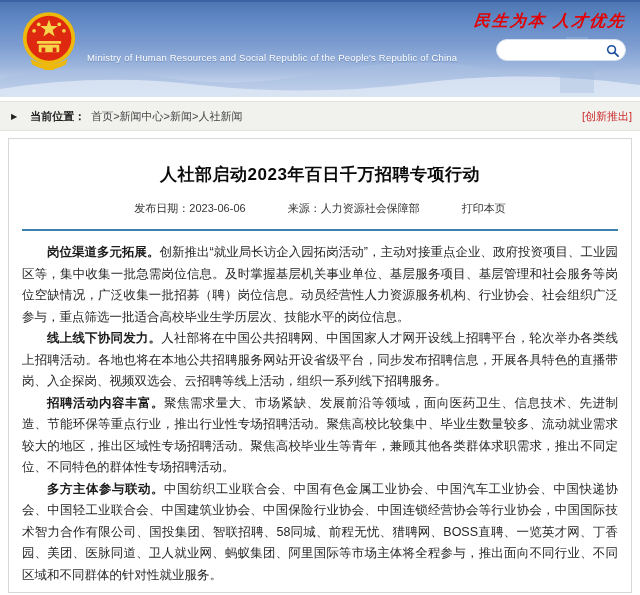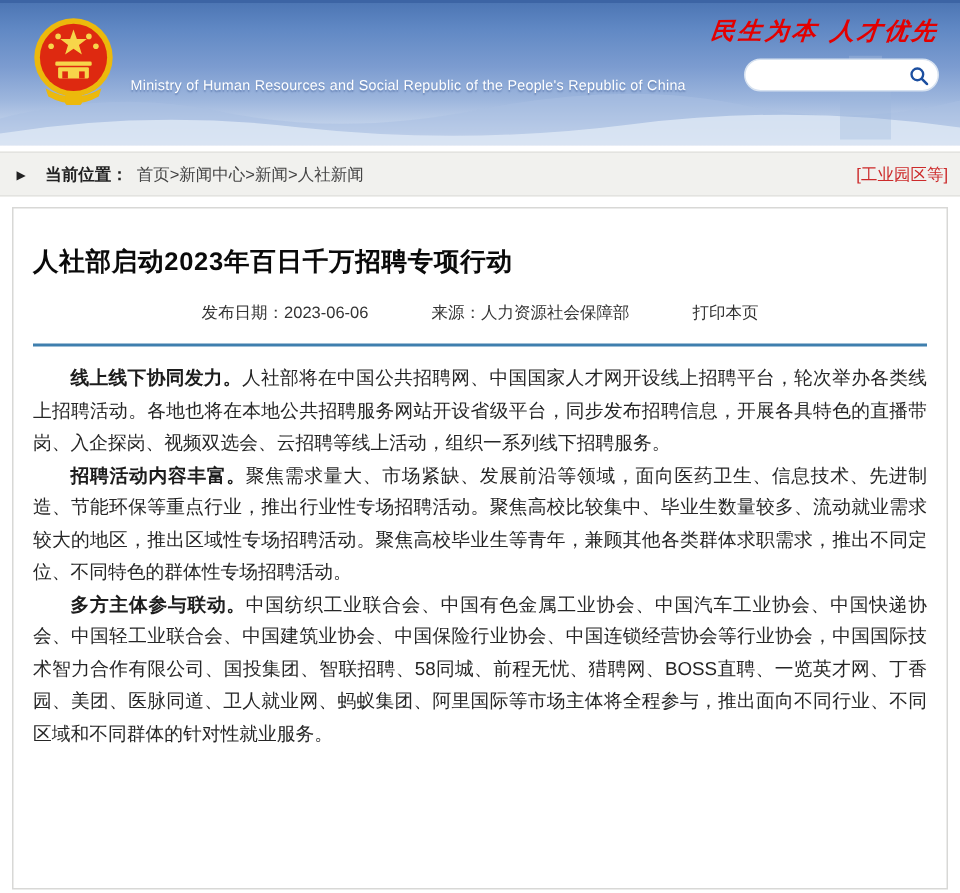--- a/index.html
+++ b/index.html
@@ -56,21 +56,21 @@
   .crumb-spacer { flex:1; }
   .return-home { margin-right:8px; color:#cc2a2a; cursor:pointer; }
 
   
   .article-card {
     margin:7px 8px 0 8px; width:624px; min-height:455px;
     background:#ffffff; border:1px solid #d8d8d6;
     padding:0 13px;
   }
   .article-title {
-    margin-top:24px; text-align:left;
+    margin-top:24px; text-align:center;
     font-size:17px; font-weight:bold; color:#0a0a0a; letter-spacing:.5px;
   }
   .article-meta {
     margin-top:15px; text-align:right; font-size:11px; color:#333;
     display:flex; justify-content:center; gap:42px;
   }
   .meta-item { white-space:nowrap; }
   .print-link { cursor:pointer; }
   .blue-rule { margin-top:13px; height:2px; background:#3f7fae; border:none; }
 
@@ -120,33 +120,34 @@
       <line x1="9.2" y1="9.2" x2="13" y2="13" stroke="#1c4fa0" stroke-width="1.9" stroke-linecap="round"></line>
     </svg>
   </div>
 </div>
 
 <div class="crumb-bar">
   <span class="crumb-arrow">▶</span>
   <span class="crumb-label">当前位置：</span>
   <span class="crumb-path">首页&gt;新闻中心&gt;新闻&gt;人社新闻</span>
   <span class="crumb-spacer"></span>
-  <span class="return-home">[工业园区等]</span>
+  <span class="return-home">[创新推出]</span>
 </div>
 
 <div class="article-card">
 
   <h1 class="article-title">人社部启动2023年百日千万招聘专项行动</h1>
 
   <div class="article-meta">
     <span class="meta-item"><span>发布日期：</span><span>2023-06-06</span></span>
     <span class="meta-item"><span>来源：</span><span>人力资源社会保障部</span></span>
     <span class="meta-item print-link">打印本页</span>
   </div>
 
   <hr class="blue-rule">
 
   <div class="article-body">
+    <p class="para"><b class="lead">岗位渠道多元拓展。</b><span>创新推出“就业局长访企入园拓岗活动”，主动对接重点企业、政府投资项目、工业园区等，集中收集一批急需岗位信息。及时掌握基层机关事业单位、基层服务项目、基层管理和社会服务等岗位空缺情况，广泛收集一批招募（聘）岗位信息。动员经营性人力资源服务机构、行业协会、社会组织广泛参与，重点筛选一批适合高校毕业生学历层次、技能水平的岗位信息。</span></p>
     <p class="para"><b class="lead">线上线下协同发力。</b><span>人社部将在中国公共招聘网、中国国家人才网开设线上招聘平台，轮次举办各类线上招聘活动。各地也将在本地公共招聘服务网站开设省级平台，同步发布招聘信息，开展各具特色的直播带岗、入企探岗、视频双选会、云招聘等线上活动，组织一系列线下招聘服务。</span></p>
     <p class="para"><b class="lead">招聘活动内容丰富。</b><span>聚焦需求量大、市场紧缺、发展前沿等领域，面向医药卫生、信息技术、先进制造、节能环保等重点行业，推出行业性专场招聘活动。聚焦高校比较集中、毕业生数量较多、流动就业需求较大的地区，推出区域性专场招聘活动。聚焦高校毕业生等青年，兼顾其他各类群体求职需求，推出不同定位、不同特色的群体性专场招聘活动。</span></p>
     <p class="para"><b class="lead">多方主体参与联动。</b><span>中国纺织工业联合会、中国有色金属工业协会、中国汽车工业协会、中国快递协会、中国轻工业联合会、中国建筑业协会、中国保险行业协会、中国连锁经营协会等行业协会，中国国际技术智力合作有限公司、国投集团、智联招聘、58同城、前程无忧、猎聘网、BOSS直聘、一览英才网、丁香园、美团、医脉同道、卫人就业网、蚂蚁集团、阿里国际等市场主体将全程参与，推出面向不同行业、不同区域和不同群体的针对性就业服务。</span></p>
   </div>
 </div>
 
 </body></html>

